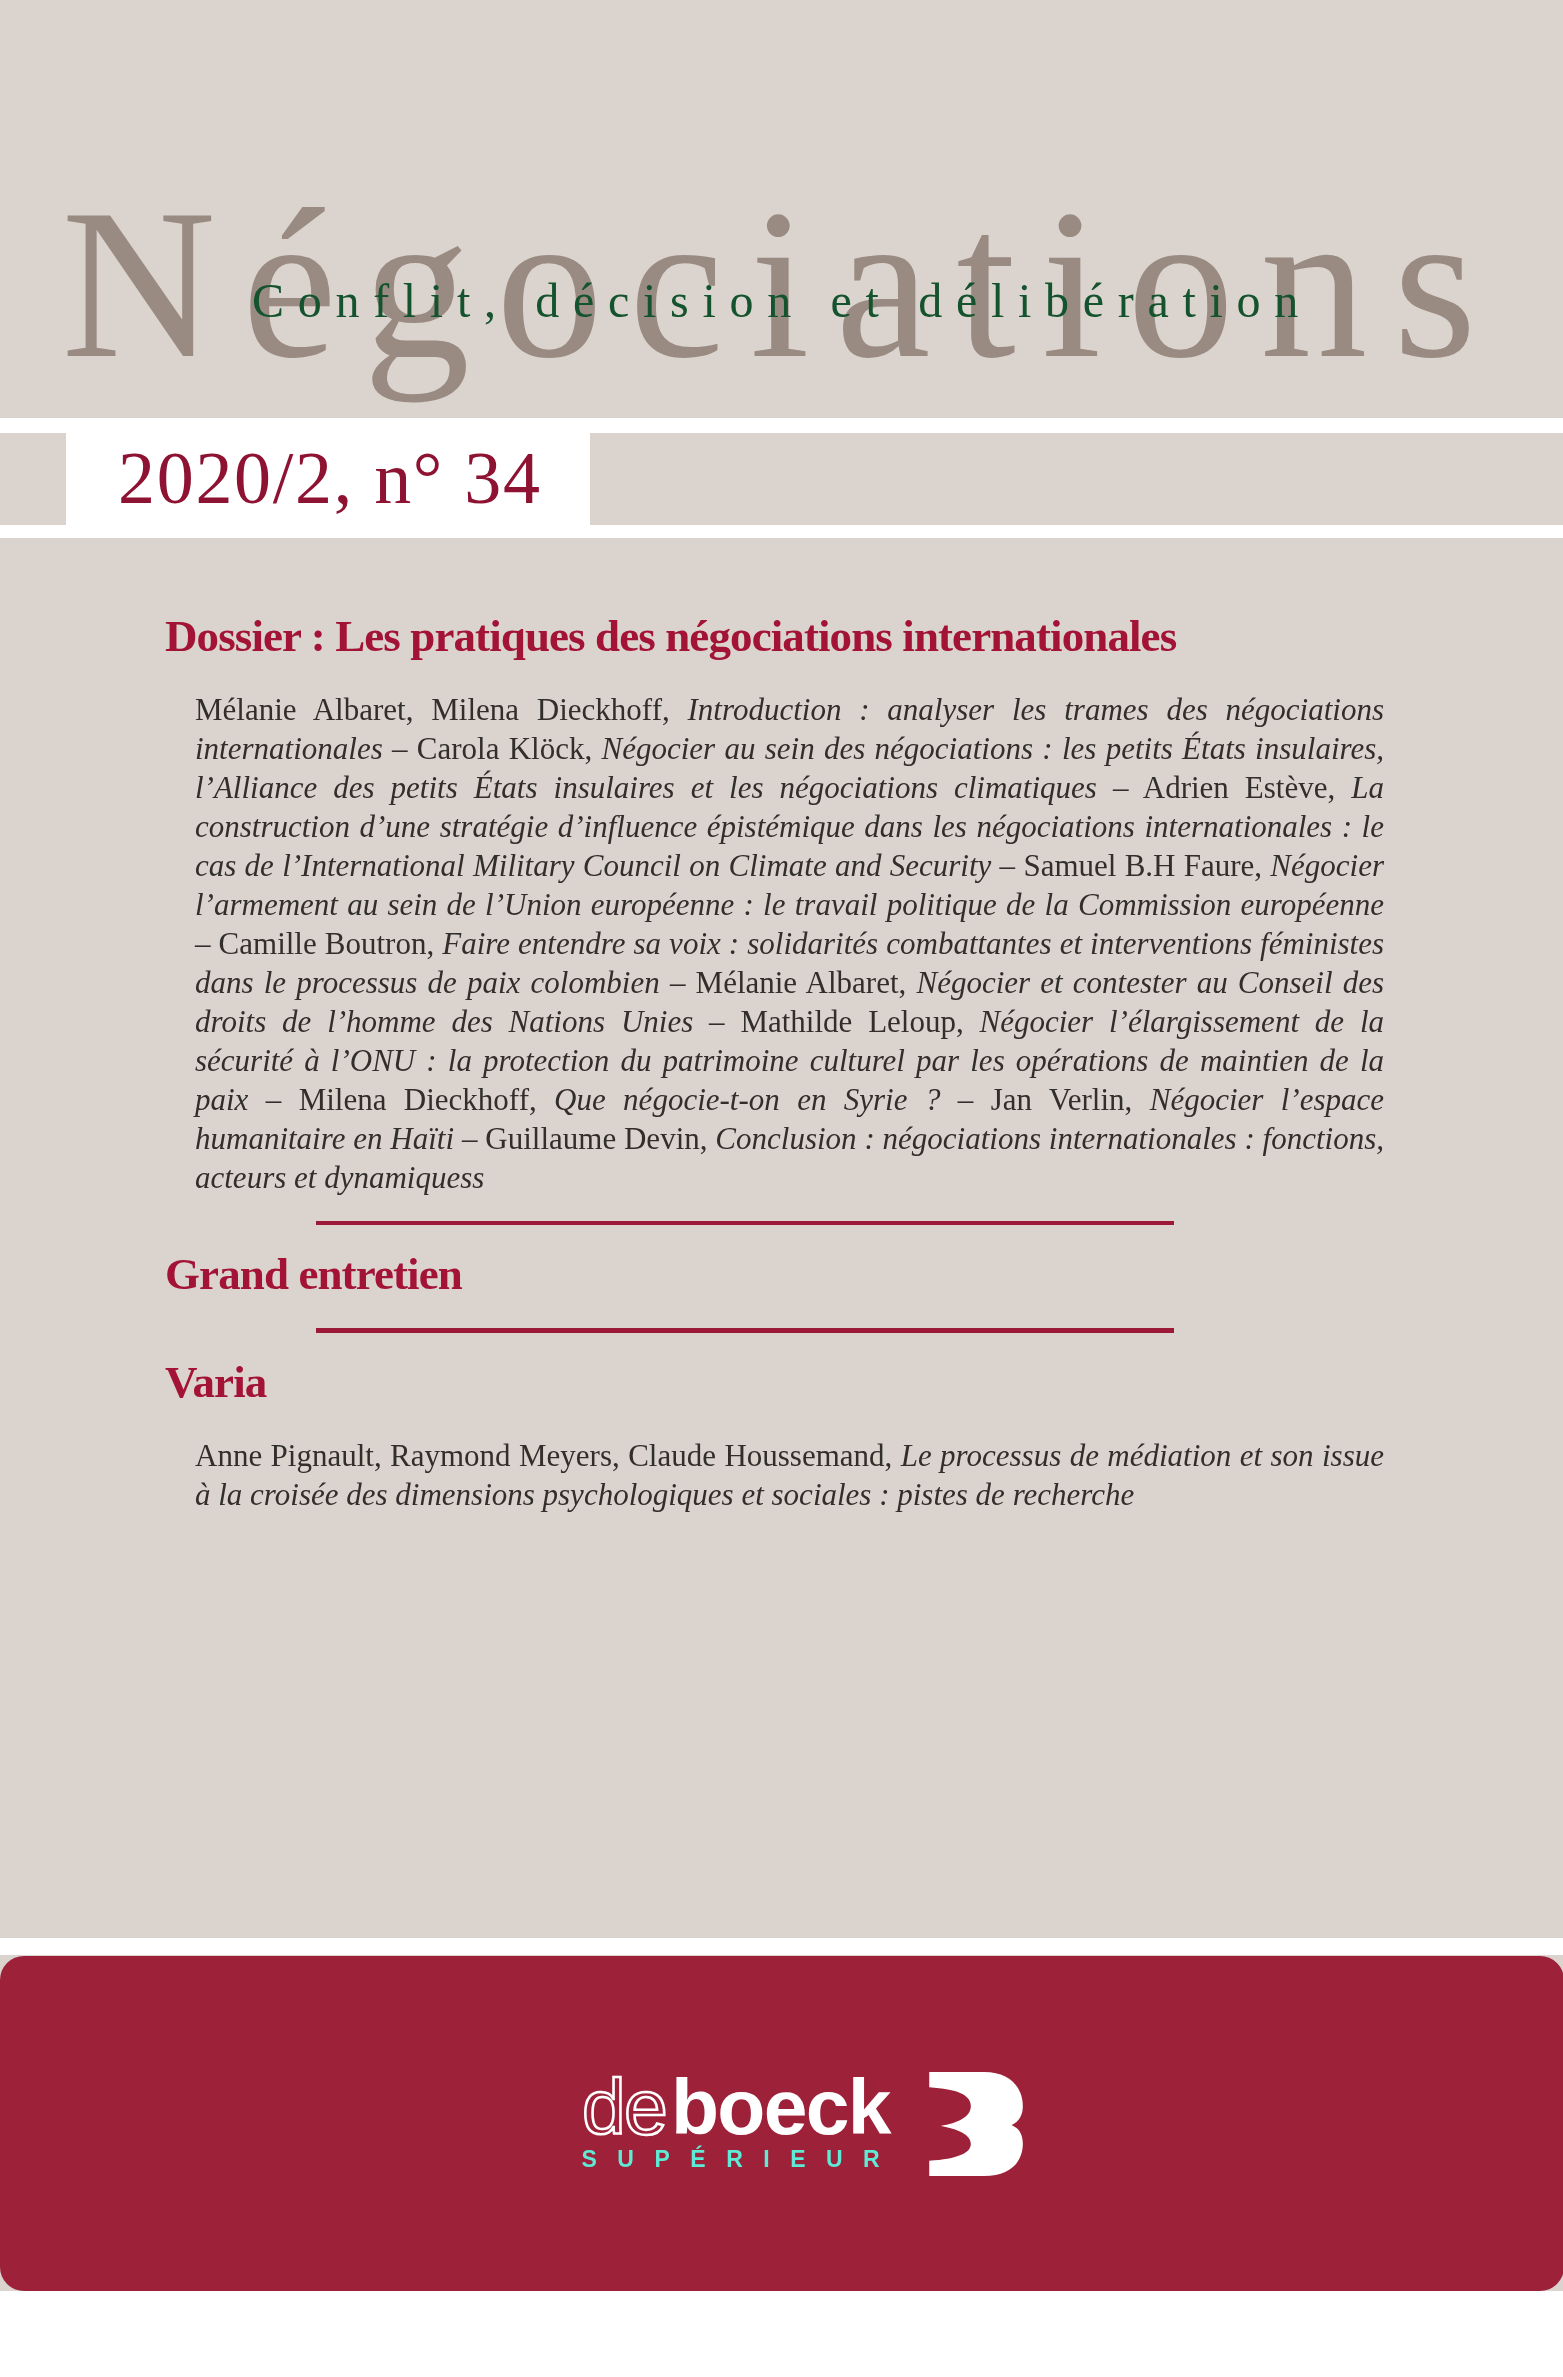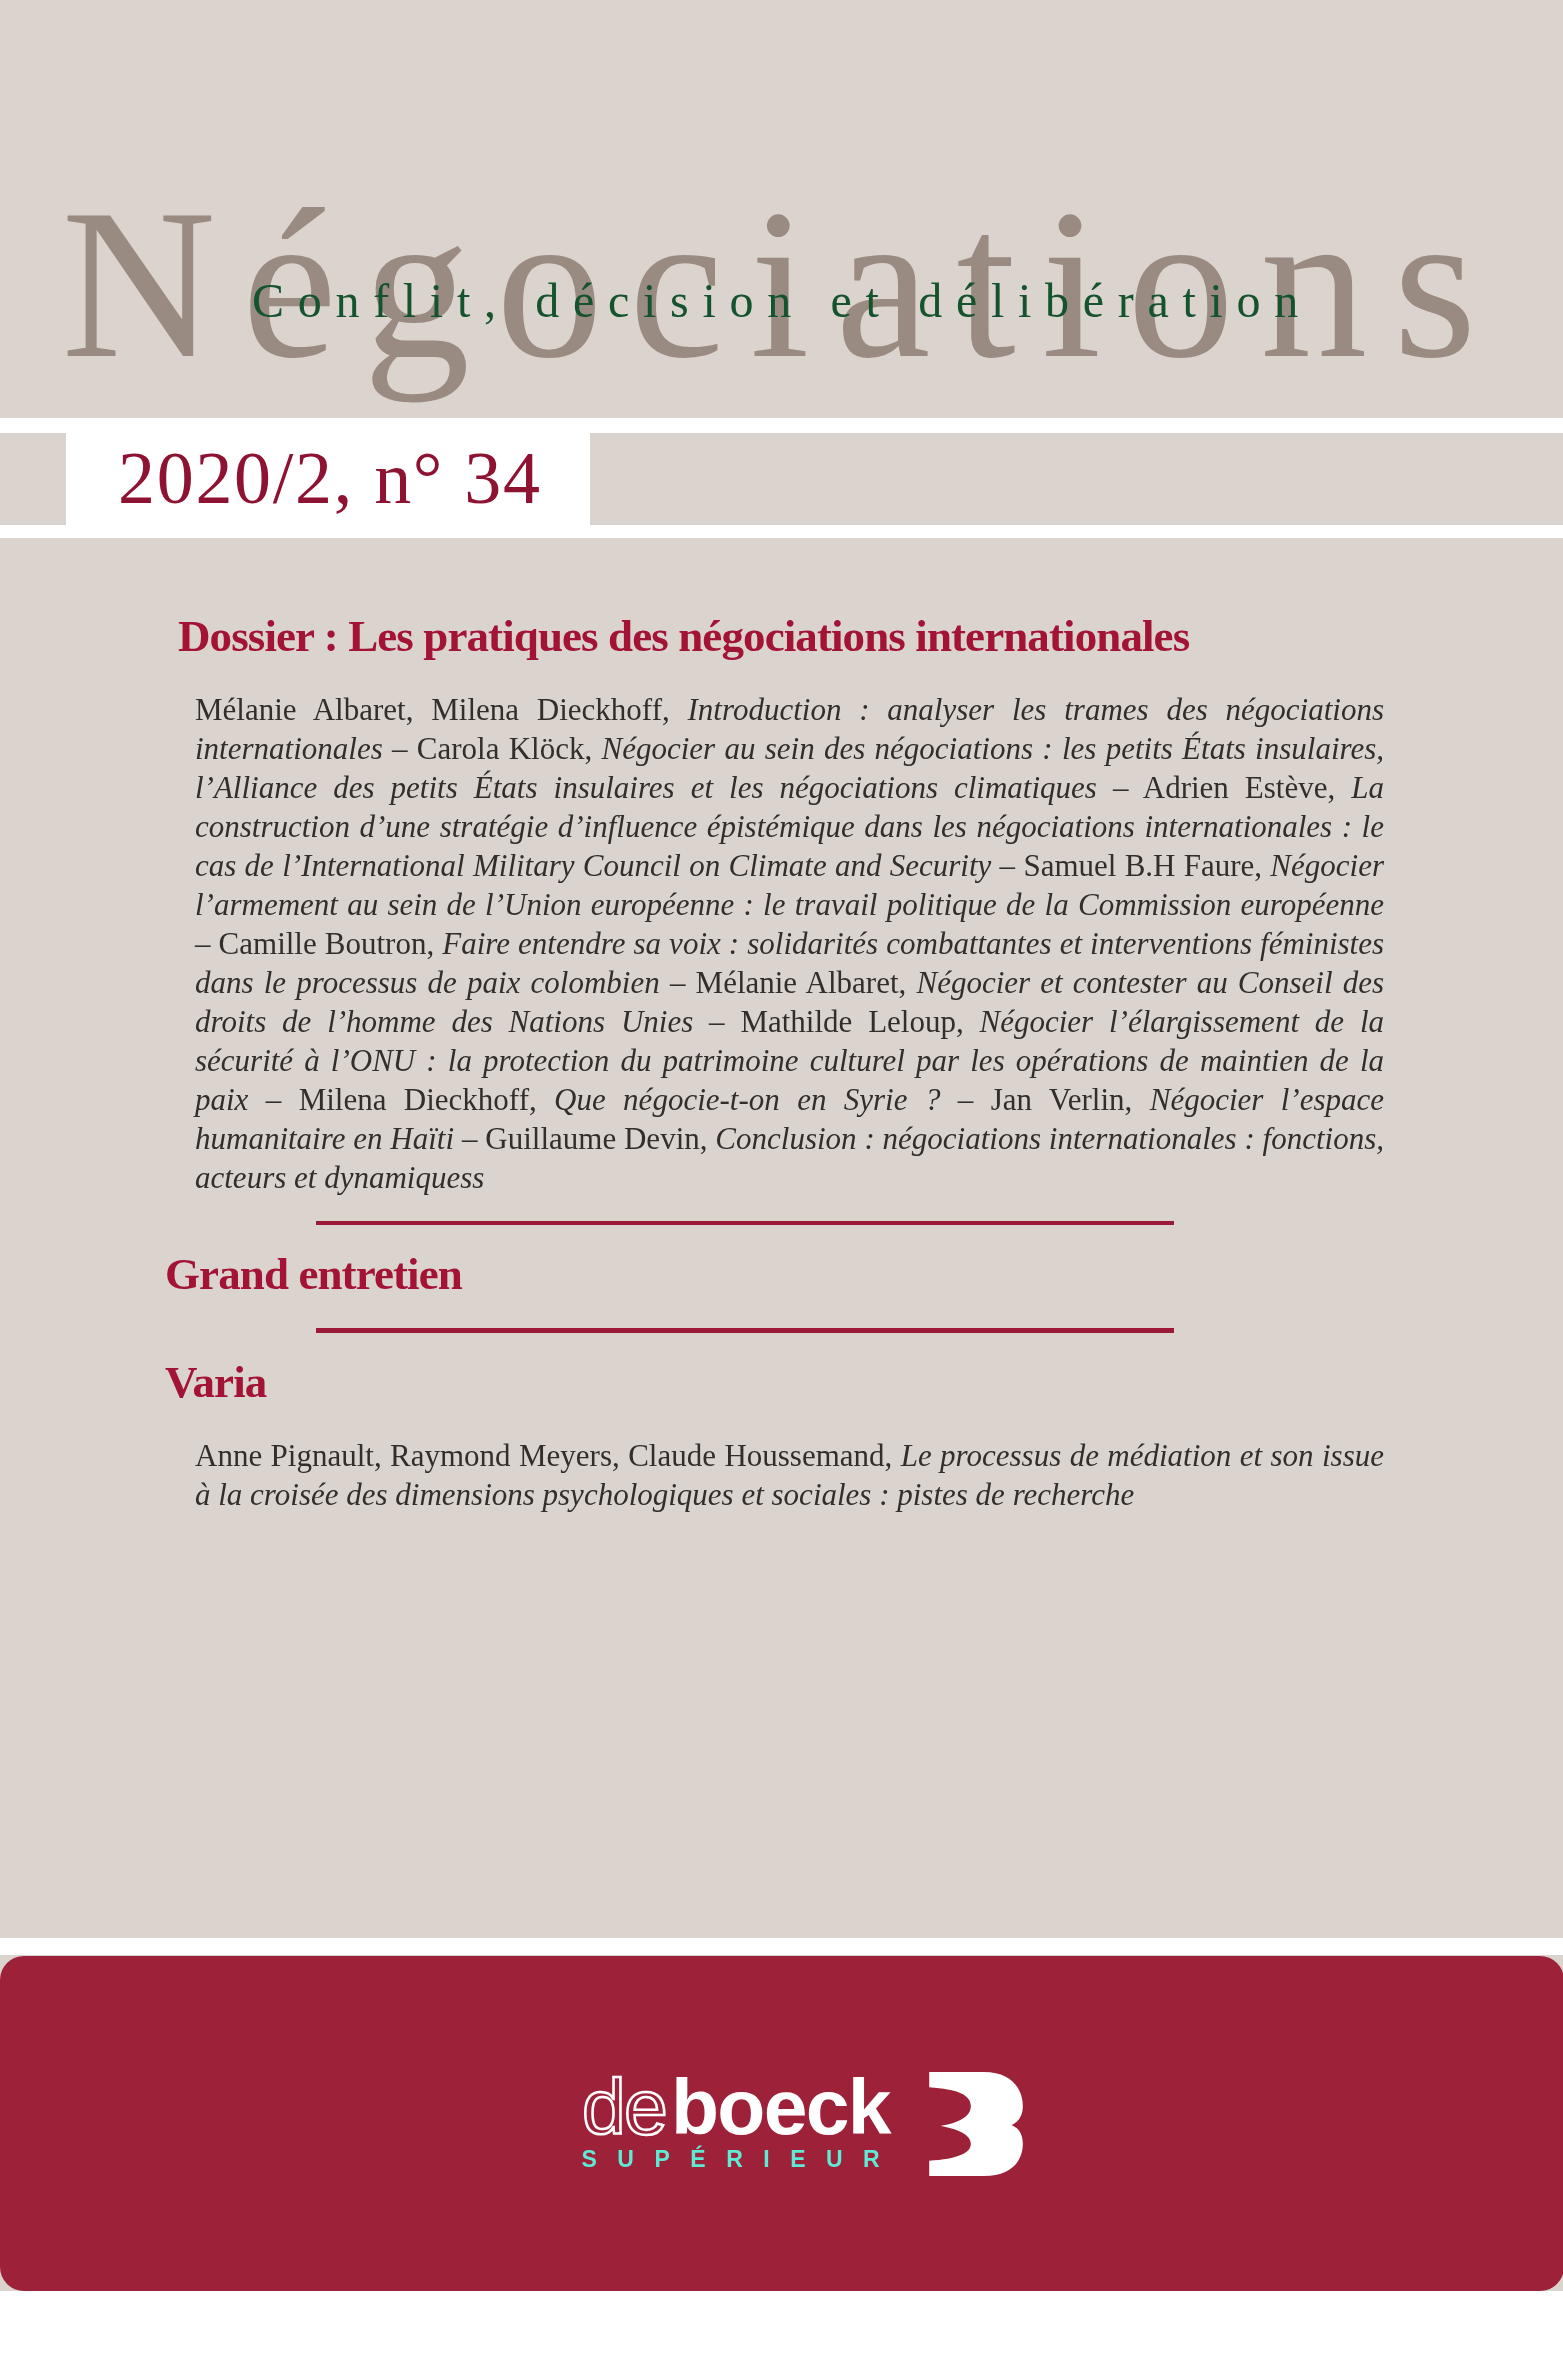--- a/index.html
+++ b/index.html
@@ -19,21 +19,21 @@
   .issue-bar{position:absolute;top:14.5px;height:92px;background:#dbd4ce;}
   .issue-bar.left{left:0;width:66px;}
   .issue-bar.right{left:590px;right:0;}
   .issue-text{position:absolute;left:118px;top:0;height:100%;display:flex;align-items:center;
         font-size:74px;letter-spacing:1.7px;color:#8e1231;white-space:nowrap;}
 
   
   .toc{position:absolute;top:609px;left:165px;width:1230px;}
   .toc h2{font-family:"Liberation Serif",serif;font-weight:700;font-size:45px;line-height:1.2;
         color:#a31336;margin:22px 0 27px 0;letter-spacing:-0.9px;}
-  .toc h2.first{margin-top:0;margin-left:13px;}
+  .toc h2.first{margin-top:0;}
   .toc p.entries{margin:0 11px 0 30px;font-size:31px;line-height:39px;text-align:justify;
         color:#322e2b;}
   .entry-title{font-style:italic;}
   .divider{height:4.3px;width:858px;margin:24px 0 0 151px;background:#9c1a38;}
 
   
   .footer-white{position:absolute;top:1938px;left:0;width:100%;height:17px;background:#ffffff;}
   .footer-band{position:absolute;top:1956px;left:0;width:100%;height:335px;background:#9d2139;
         display:flex;align-items:center;justify-content:center;border-radius:24px;}
   .logo{display:flex;align-items:flex-start;gap:22px;margin-left:41px;}

